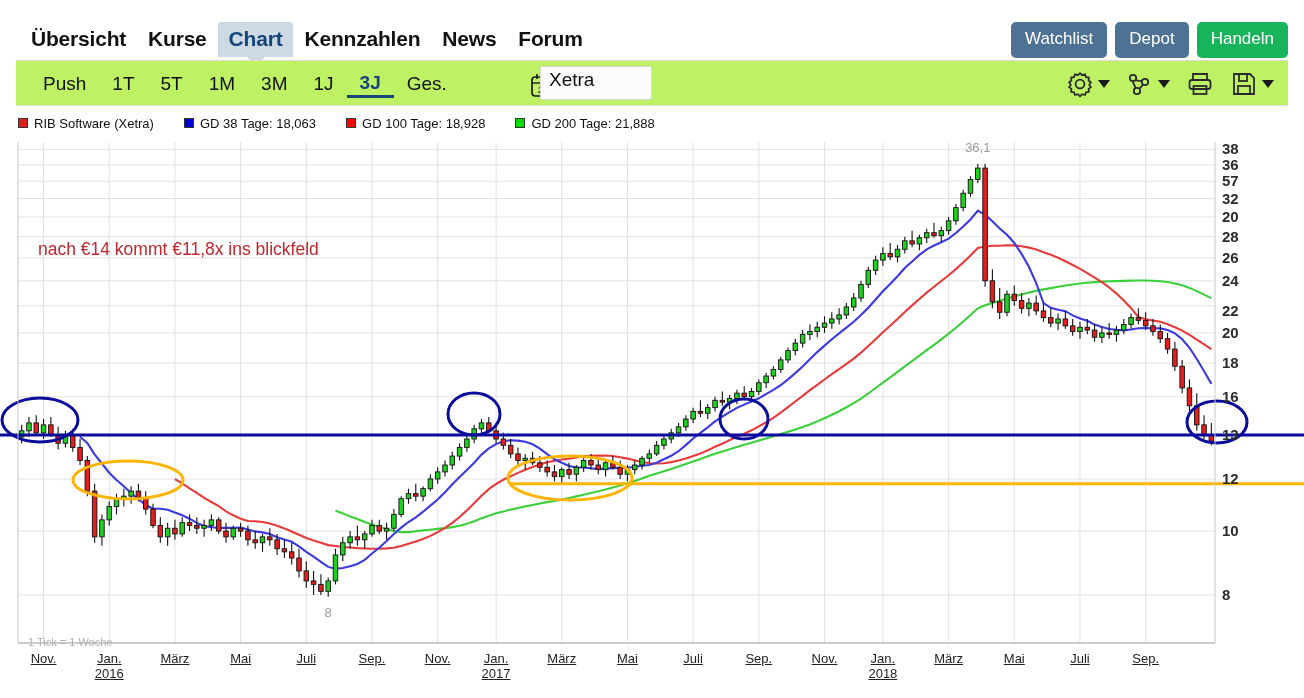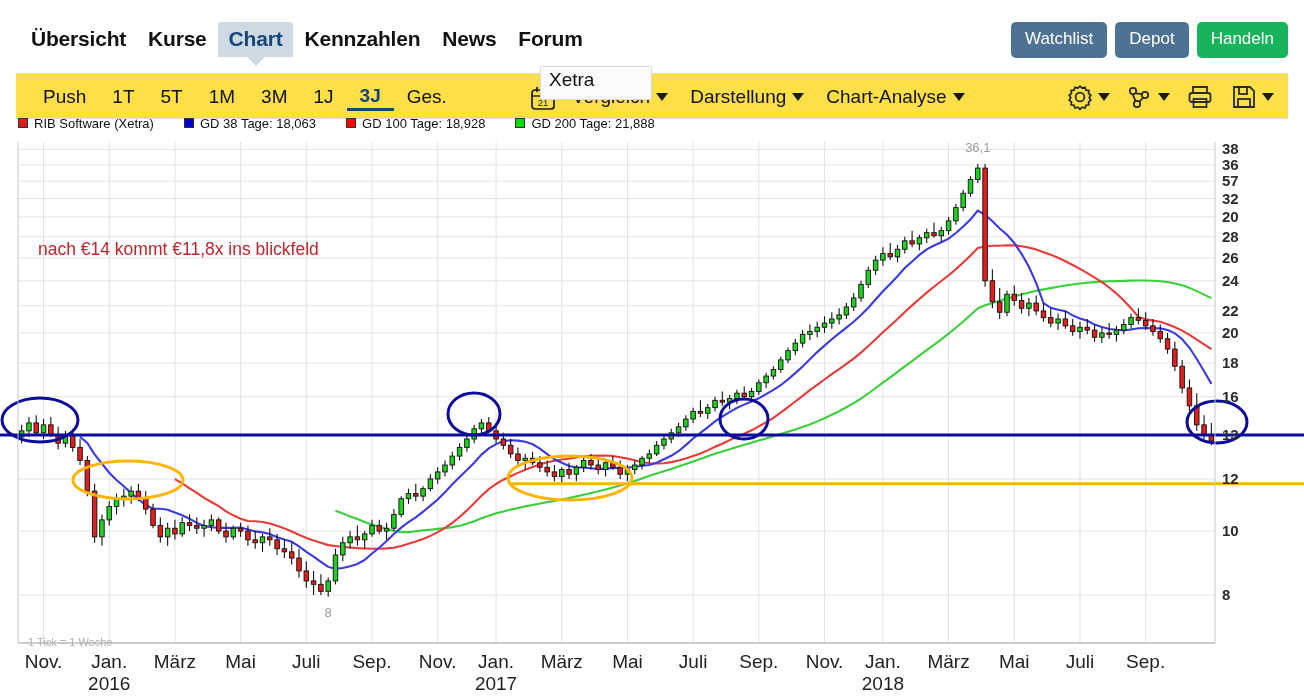--- a/index.html
+++ b/index.html
@@ -39,22 +39,22 @@
   .nav-actions { position: absolute; right: 16px; top: 22px; display: flex; gap: 8px; }
   .btn-action {
     font-size: 17px; color: #ffffff; padding: 7px 14px 9px 14px;
     border-radius: 5px; cursor: pointer; white-space: nowrap;
   }
   .btn-blue { background: #4e7294; }
   .btn-green { background: #18b45c; }
 
   
   .toolbar {
-    position: absolute; left: 16px; top: 73px; width: 1272px; height: 46px;
-    background: #fde047; border-top: 1px solid #dcdcdc; border-bottom: 1px solid #dcdcdc;
+    position: absolute; left: 16px; top: 60px; width: 1272px; height: 46px;
+    background: #bef264; border-top: 1px solid #dcdcdc; border-bottom: 1px solid #dcdcdc;
   }
   .tf-group { position: absolute; left: 14px; top: 0; height: 46px; display: flex; align-items: center; gap: 0; }
   .tf-btn {
     font-size: 19px; color: #111; padding: 2px 13px; cursor: pointer; white-space: nowrap;
   }
   .tf-btn.active { color: #16457a; font-weight: bold; border-bottom: 3px solid #16457a; padding-bottom: 1px; }
 
   .cal-wrap { position: absolute; left: 485px; top: 11px; display: flex; align-items: flex-start; gap: 5px; cursor: pointer; margin-left: 29px; }
   .caret { width: 0; height: 0; border-left: 6px solid transparent; border-right: 6px solid transparent; border-top: 8px solid #1a1a1a; }
 
@@ -73,21 +73,21 @@
   .legend {
     position: absolute; left: 18px; top: 113px; height: 20px;
     display: flex; align-items: center; gap: 30px;
   }
   .legend-item { display: flex; align-items: center; gap: 6px; font-size: 13px; color: #111; white-space: nowrap; }
   .swatch { width: 10px; height: 10px; border: 1px solid #333; display: inline-block; }
 
   
   .chart-area { position: absolute; left: 0; top: 138px; width: 1304px; height: 560px; }
   .axis-label { position: absolute; font-size: 15px; font-weight: bold; color: #2b2b2b; }
-  .xtick { position: absolute; font-size: 19px; color: #222; text-align: center; white-space: nowrap; }
+  .xtick { position: absolute; font-size: 13px; color: #222; text-align: center; white-space: nowrap; text-decoration: underline; }
   .tickinfo { position: absolute; left: 28px; top: 498px; font-size: 11px; color: #b0b0b0; }
 </style>
 </head>
 <body>
 
 <div id="app">
 
   <div class="navbar">
     <div class="nav-tabs" id="navTabs">
         <div class="nav-tab">Übersicht</div>
@@ -120,34 +120,20 @@
       <svg width="26" height="26" viewBox="0 0 26 26">
         <rect x="2" y="5" width="22" height="19" rx="3" fill="none" stroke="#1a1a1a" stroke-width="1.7"></rect>
         <line x1="2" y1="11" x2="24" y2="11" stroke="#1a1a1a" stroke-width="1.4"></line>
         <line x1="7" y1="2" x2="7" y2="7" stroke="#1a1a1a" stroke-width="1.7"></line>
         <line x1="19" y1="2" x2="19" y2="7" stroke="#1a1a1a" stroke-width="1.7"></line>
         <text x="13" y="21" font-size="9.5" text-anchor="middle" font-family="Liberation Sans, sans-serif" fill="#1a1a1a" id="calDay">21</text>
       </svg>
       <span class="caret"></span>
     </div>
 
-    <div class="menu-group" id="menuGroup">
-        <div class="menu-item">
-          <span>Vergleich</span>
-          <span class="caret"></span>
-        </div>
-        <div class="menu-item">
-          <span>Darstellung</span>
-          <span class="caret"></span>
-        </div>
-        <div class="menu-item">
-          <span>Chart-Analyse</span>
-          <span class="caret"></span>
-        </div>
-      </div>
 
     <div class="icon-group">
       <div class="icon-btn">
         <svg width="28" height="28" viewBox="0 0 28 28">
           <g fill="none" stroke="#2b2b2b" stroke-width="1.8">
             <circle cx="14" cy="14" r="4.4"></circle>
             <path d="M14 3.2 L16.2 5.2 L19 4.4 L20 7.1 L22.9 7.6 L22.6 10.5 L24.8 12.3 L23.2 14.7 L24.8 17.1 L22.6 18.9 L22.9 21.8 L20 22.3 L19 25 L16.2 24.2 L14 26.2 L11.8 24.2 L9 25 L8 22.3 L5.1 21.8 L5.4 18.9 L3.2 17.1 L4.8 14.7 L3.2 12.3 L5.4 10.5 L5.1 7.6 L8 7.1 L9 4.4 L11.8 5.2 Z"></path>
           </g>
         </svg>
         <span class="caret"></span>

